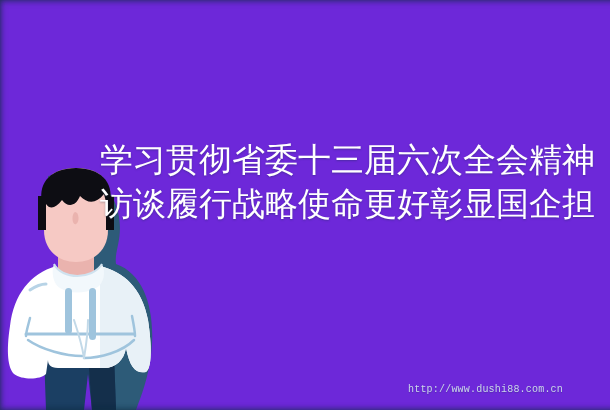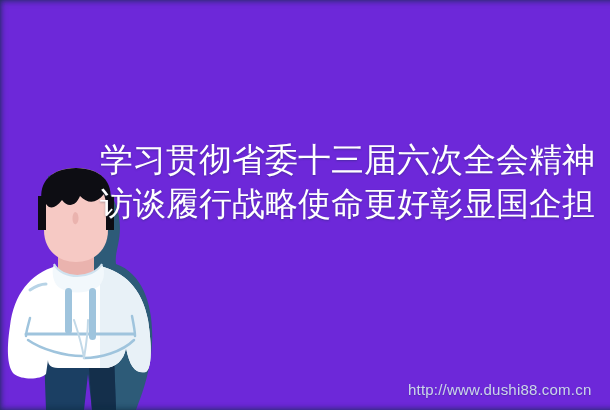--- a/index.html
+++ b/index.html
@@ -60,25 +60,26 @@
   #figure svg { display: block; }
 
   
   #watermark {
     position: absolute;
     left: 408px;
     top: 381px;
     z-index: 30;
     color: #d3e3ec;
     opacity: 0.92;
-    font-size: 15px;
+    font-size: 10px;
     line-height: 18px;
     letter-spacing: 0.2px;
     white-space: nowrap;
     text-shadow: 0 1px 1px rgba(20,50,70,0.30);
+    font-family: Liberation Mono, monospace;
   }
 </style>
 </head>
 <body>
 
 <div id="stage">
 
   <div id="figure">
     <svg width="180" height="242" viewBox="0 0 180 242" xmlns="http://www.w3.org/2000/svg">
 

